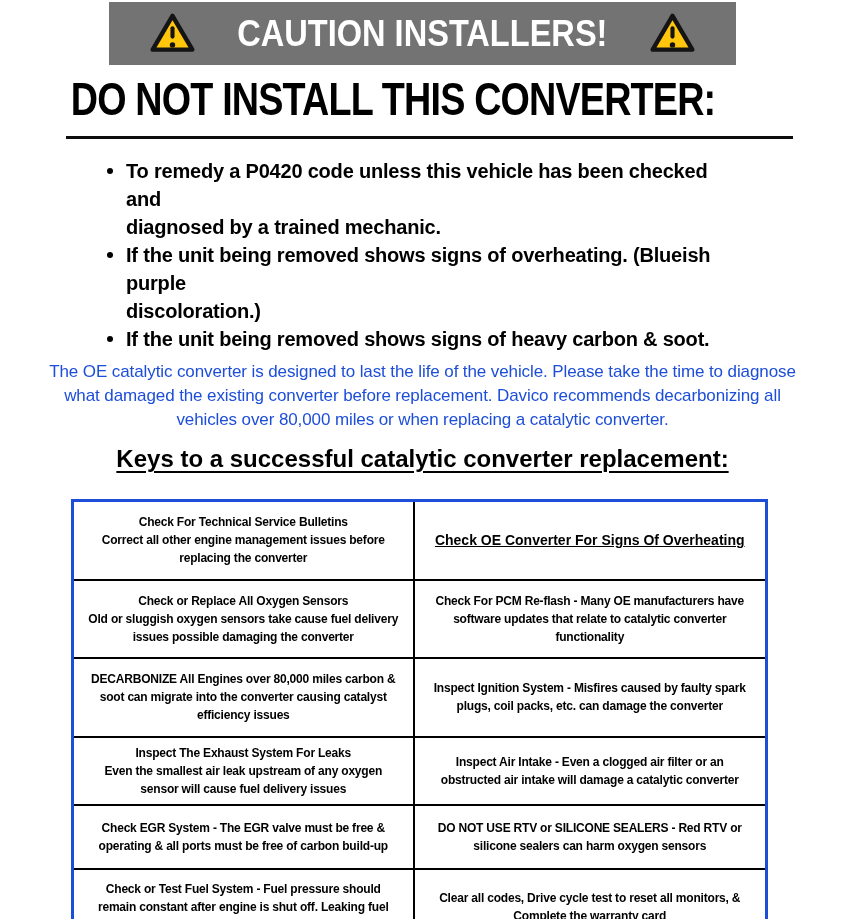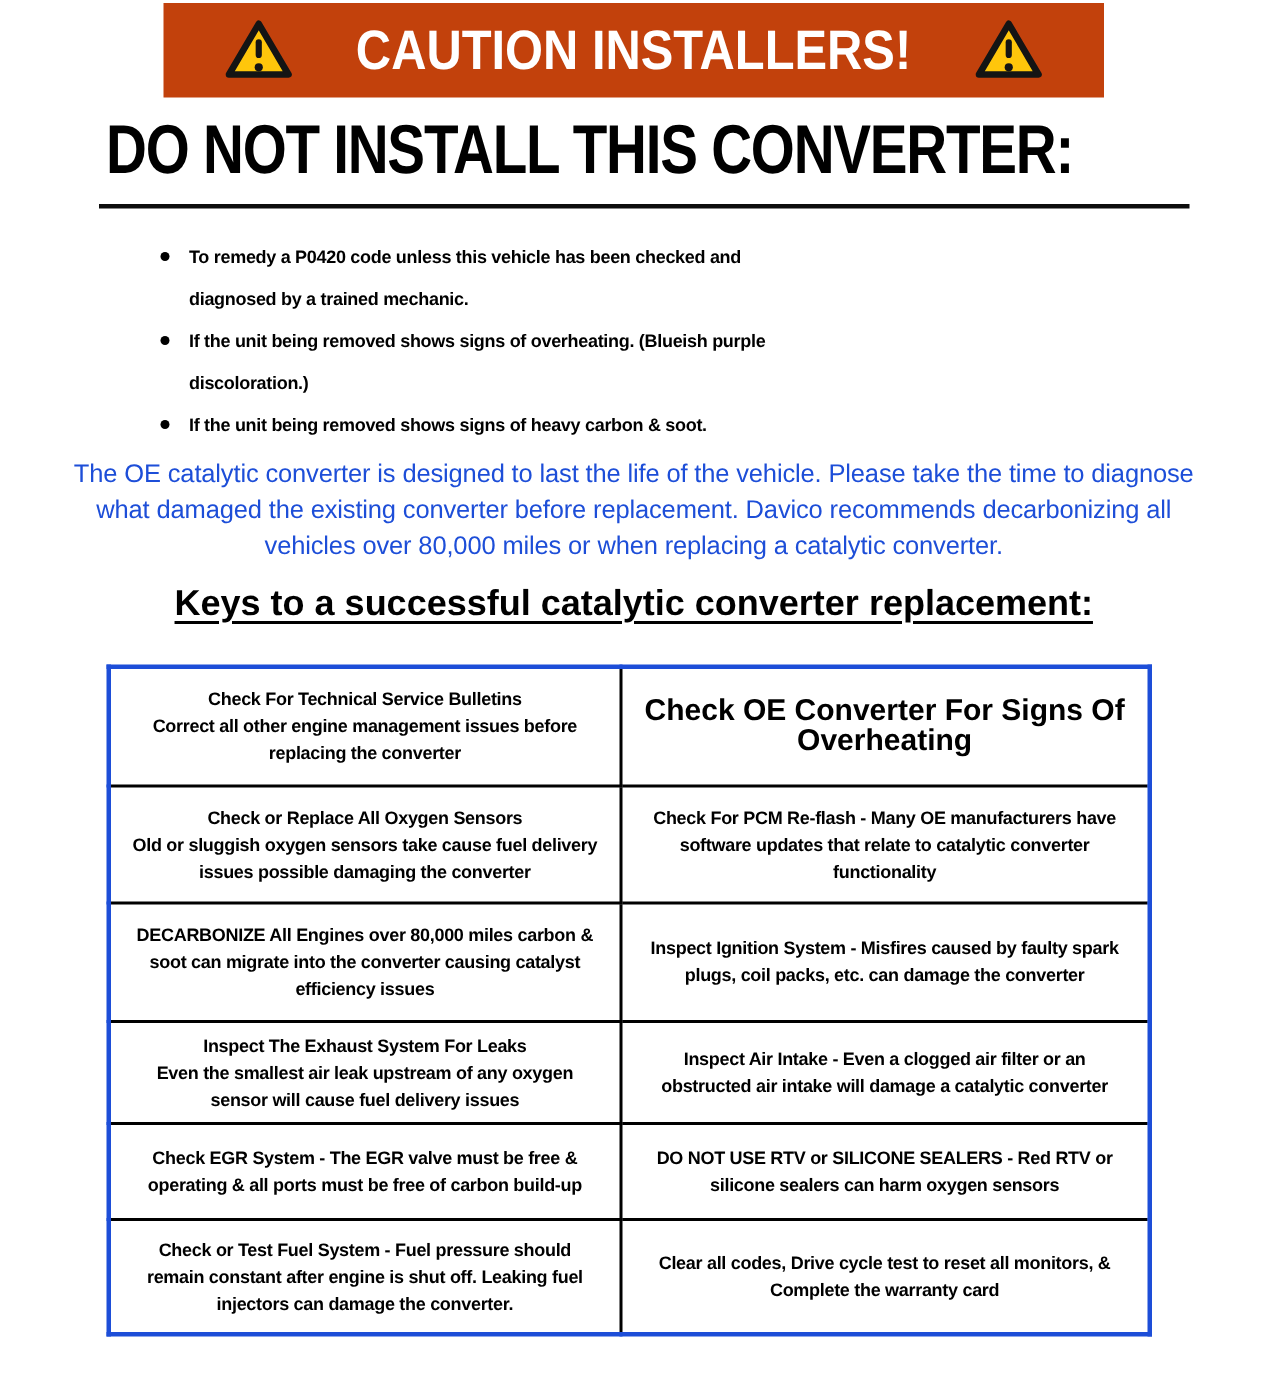--- a/index.html
+++ b/index.html
@@ -8,21 +8,21 @@
     width:845px;height:919px;
     background:#ffffff;
     overflow:hidden;
     font-family:"Liberation Sans",sans-serif;
     color:#000;
   }
   
   .banner{
     width:627px;height:63px;
     margin:2px auto 0;
-    background:#c2410c;
+    background:#737373;
     display:flex;align-items:center;justify-content:center;gap:16px;
   }
   .banner-text{
     color:#ffffff;
     font-weight:bold;
     font-size:37px;
     display:inline-block;
     transform:scaleX(0.88);
     white-space:nowrap;
     letter-spacing:0px;
@@ -48,21 +48,21 @@
   
   .bullets{
     margin:18px 0 0 105px;
     padding:0;list-style:none;
     width:640px;
   }
   .bullets li{
     position:relative;
     padding-left:21px;
     font-weight:bold;
-    font-size:12px;line-height:28px;
+    font-size:20px;line-height:28px;
     letter-spacing:-0.2px;
     white-space:pre-line;
   }
   .bullets li .dot{
     position:absolute;left:2px;top:11px;
     width:6px;height:6px;border-radius:50%;
     background:#000;
   }
   
   .para{
@@ -95,21 +95,21 @@
   }
   .keys-table td{
     border:2.5px solid #000;
     font-weight:bold;
     font-size:12px;line-height:18px;
     letter-spacing:-0.2px;
     text-align:center;vertical-align:middle;
     white-space:pre-line;
     padding:0 4px;
   }
-  .keys-table td.big{font-size:20px;letter-spacing:0;line-height:20px;}
+  .keys-table td.big{font-size:14px;letter-spacing:0;line-height:20px;text-decoration:underline;}
   .keys-table tr:nth-child(1){height:79px;}
   .keys-table tr:nth-child(2){height:78px;}
   .keys-table tr:nth-child(3){height:79px;}
   .keys-table tr:nth-child(4){height:68px;}
   .keys-table tr:nth-child(5){height:64px;}
   .keys-table tr:nth-child(6){height:77px;}
 </style>
 </head>
 <body>
 

